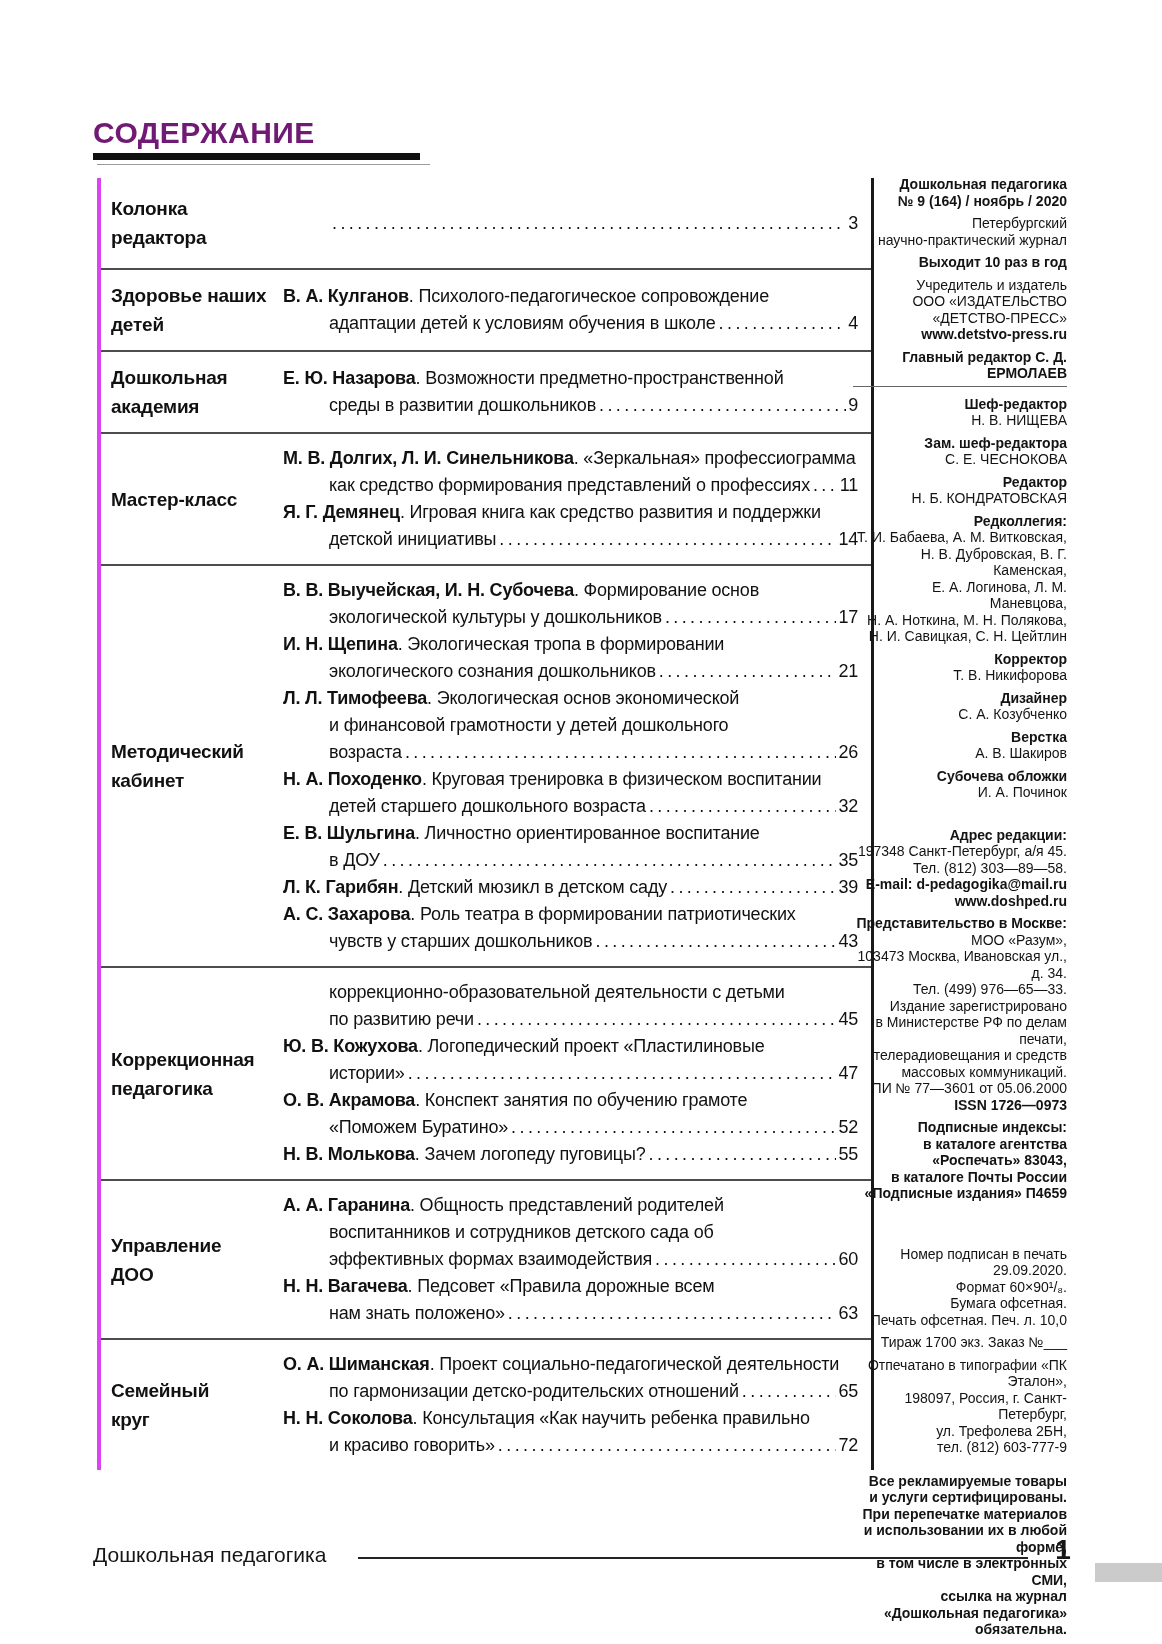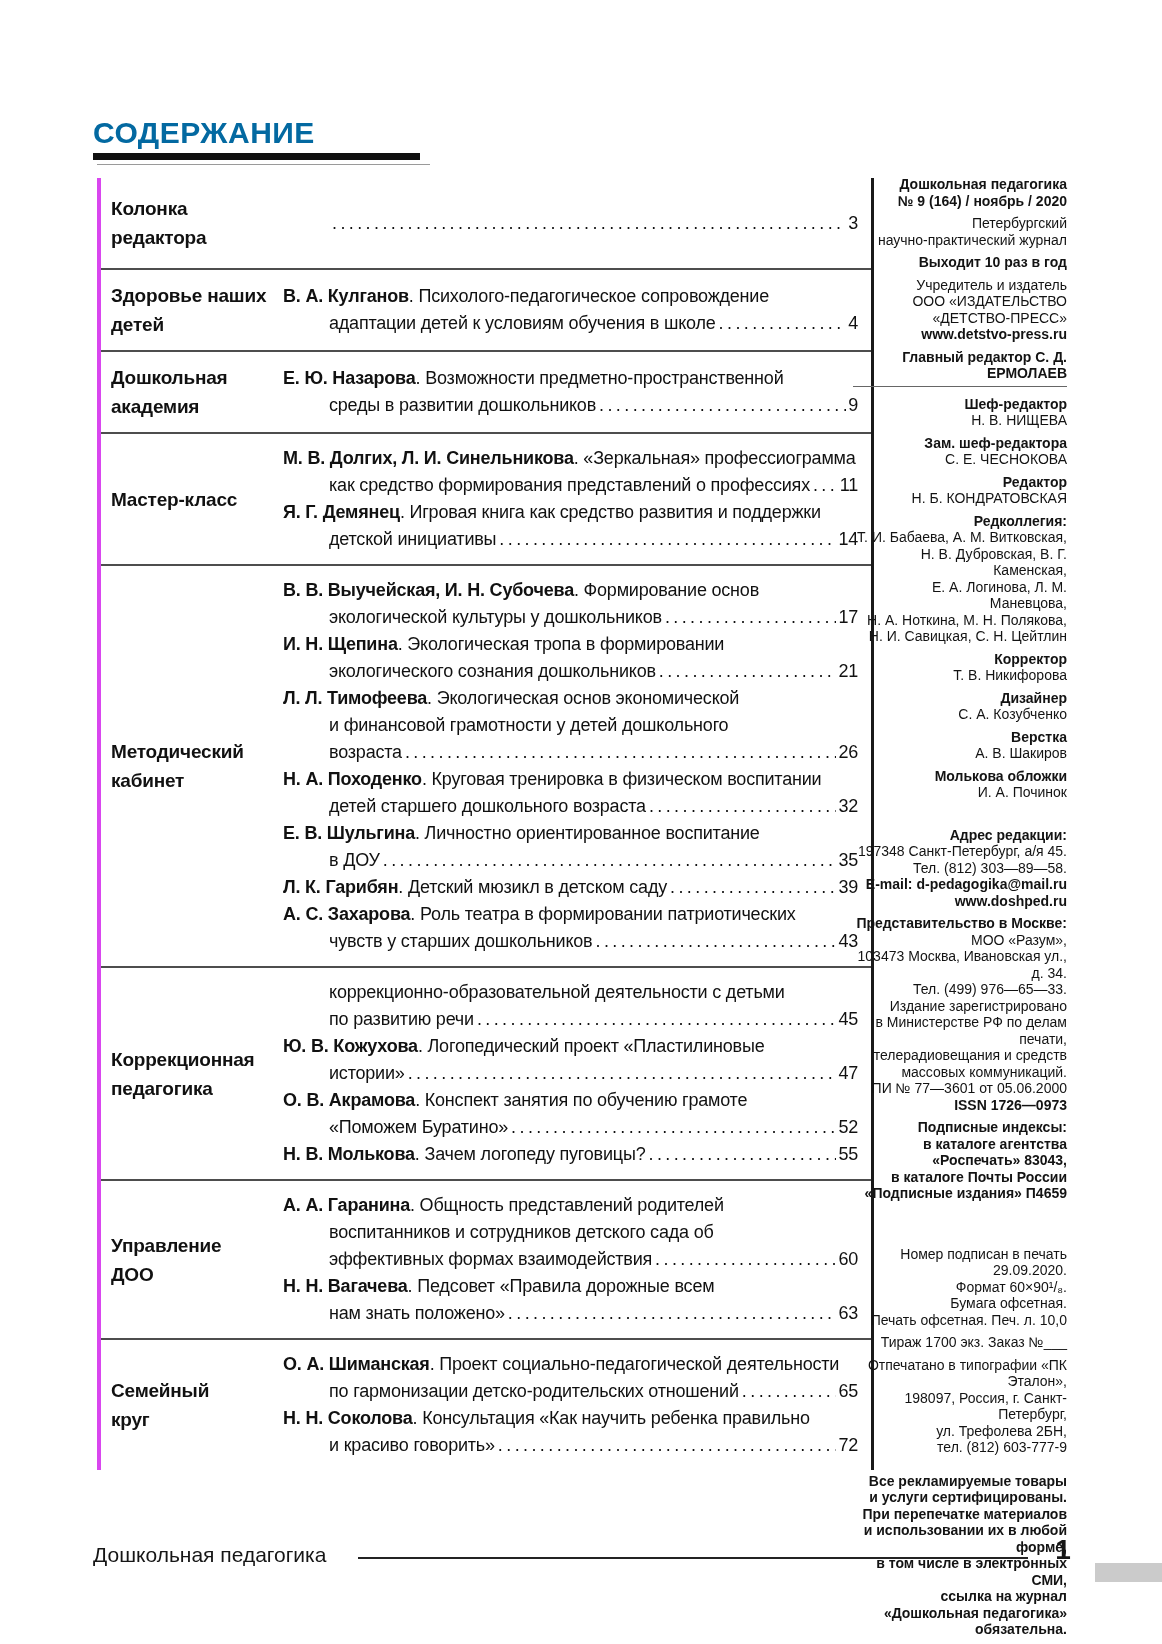--- a/index.html
+++ b/index.html
@@ -4,21 +4,21 @@
 <style>
   html,body{margin:0;padding:0;}
   body{
     width:1162px;height:1644px;position:relative;background:#ffffff;
     font-family:"Liberation Sans","DejaVu Sans",sans-serif;color:#111;
     overflow:hidden;
   }
   
   .page-title{
     position:absolute;left:93px;top:116px;font-size:30px;font-weight:bold;
-    letter-spacing:.5px;color:#0369a1;
+    letter-spacing:.5px;color:#701a75;
   }
   .title-bar{position:absolute;left:93px;top:153px;width:327px;height:7px;background:#101010;}
   .title-bar-thin{position:absolute;left:97px;top:164px;width:333px;height:1px;background:#9a9a9a;}
   
   .toc{
     position:absolute;left:97px;top:178px;width:777px;box-sizing:border-box;
     border-left:4px solid #d946ef;border-right:3px solid #191919;
   }
   .toc-row{display:flex;align-items:center;padding:11px 0;}
   .toc-row + .toc-row{border-top:2px solid #4d4d4d;}
@@ -331,21 +331,21 @@
     </div>
     <div class="sb-block">
       <div class="sb-line bold">Дизайнер</div>
       <div class="sb-line">С. А. Козубченко</div>
     </div>
     <div class="sb-block">
       <div class="sb-line bold">Верстка</div>
       <div class="sb-line">А. В. Шакиров</div>
     </div>
     <div class="sb-block" style="margin-top: 6px;">
-      <div class="sb-line bold">Молькова обложки</div>
+      <div class="sb-line bold">Субочева обложки</div>
       <div class="sb-line">И. А. Починок</div>
     </div>
     <div class="sb-block" style="margin-top: 26px;">
       <div class="sb-line bold">Адрес редакции:</div>
       <div class="sb-line">197348 Санкт-Петербург, а/я 45.</div>
       <div class="sb-line">Тел. (812) 303—89—58.</div>
       <div class="sb-line bold">E-mail: d-pedagogika@mail.ru</div>
       <div class="sb-line bold">www.doshped.ru</div>
     </div>
     <div class="sb-block">

